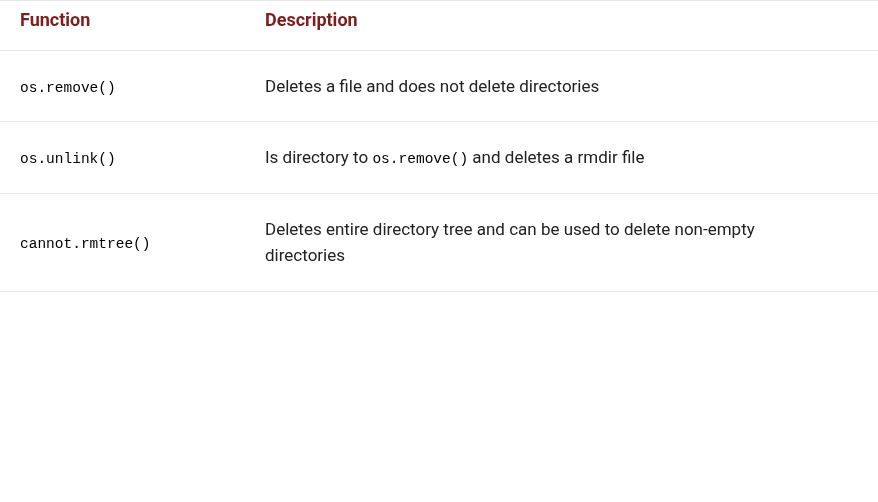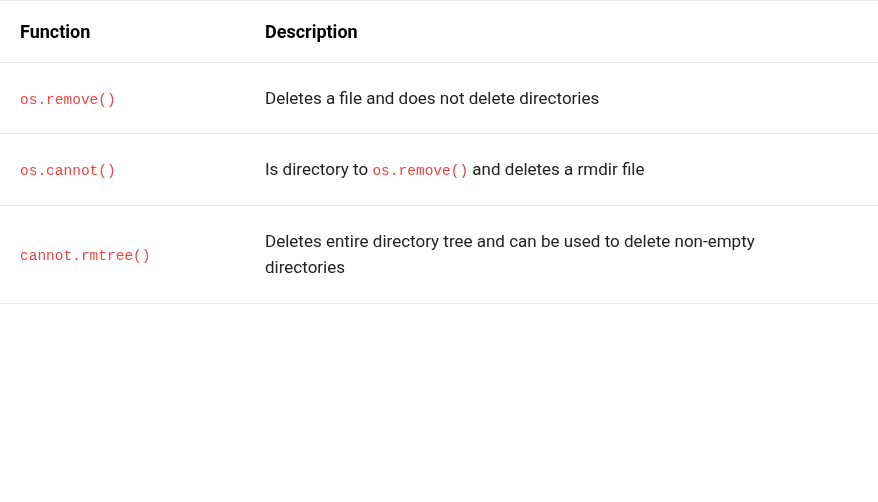--- a/index.html
+++ b/index.html
@@ -14,64 +14,64 @@
   }
   table {
     width: 100%;
     border-collapse: collapse;
     border-spacing: 0;
   }
   thead th {
     text-align: left;
     font-weight: 700;
     font-size: 18px;
-    color: #000000;
-    padding: 20px 20px 20px 20px;
+    color: #7f1d1d;
+    padding: 8px 20px 20px 20px;
     border-top: 1px solid #e8e8e8;
     border-bottom: 1px solid #e8e8e8;
   }
   tbody td {
     padding: 22px 20px;
     border-bottom: 1px solid #e8e8e8;
     vertical-align: middle;
     line-height: 1.55;
     color: #222;
   }
   td.func-col {
     width: 245px;
     white-space: nowrap;
   }
   td.desc-col {
     padding-right: 56px;
   }
   code {
     font-family: "SFMono-Regular", Consolas, "Liberation Mono", Menlo, monospace;
     font-size: 14.5px;
-    color: #ef4444;
+    color: #000000;
     background: none;
     padding: 0;
   }
 </style>
 </head>
 <body>
 
 <table>
   <thead>
     <tr>
       <th>Function</th>
       <th>Description</th>
     </tr>
   </thead>
   <tbody>
     <tr>
       <td class="func-col"><code>os.remove()</code></td>
       <td class="desc-col"><span>Deletes a file and does not delete directories</span><span></span></td>
     </tr>
     <tr>
-      <td class="func-col"><code>os.cannot()</code></td>
+      <td class="func-col"><code>os.unlink()</code></td>
       <td class="desc-col"><span>Is directory to </span><code>os.remove()</code><span> and deletes a rmdir file</span></td>
     </tr>
     <tr>
       <td class="func-col"><code>cannot.rmtree()</code></td>
       <td class="desc-col"><span>Deletes entire directory tree and can be used to delete non-empty directories</span><span></span></td>
     </tr>
   </tbody>
 </table>
 
 </body></html>

